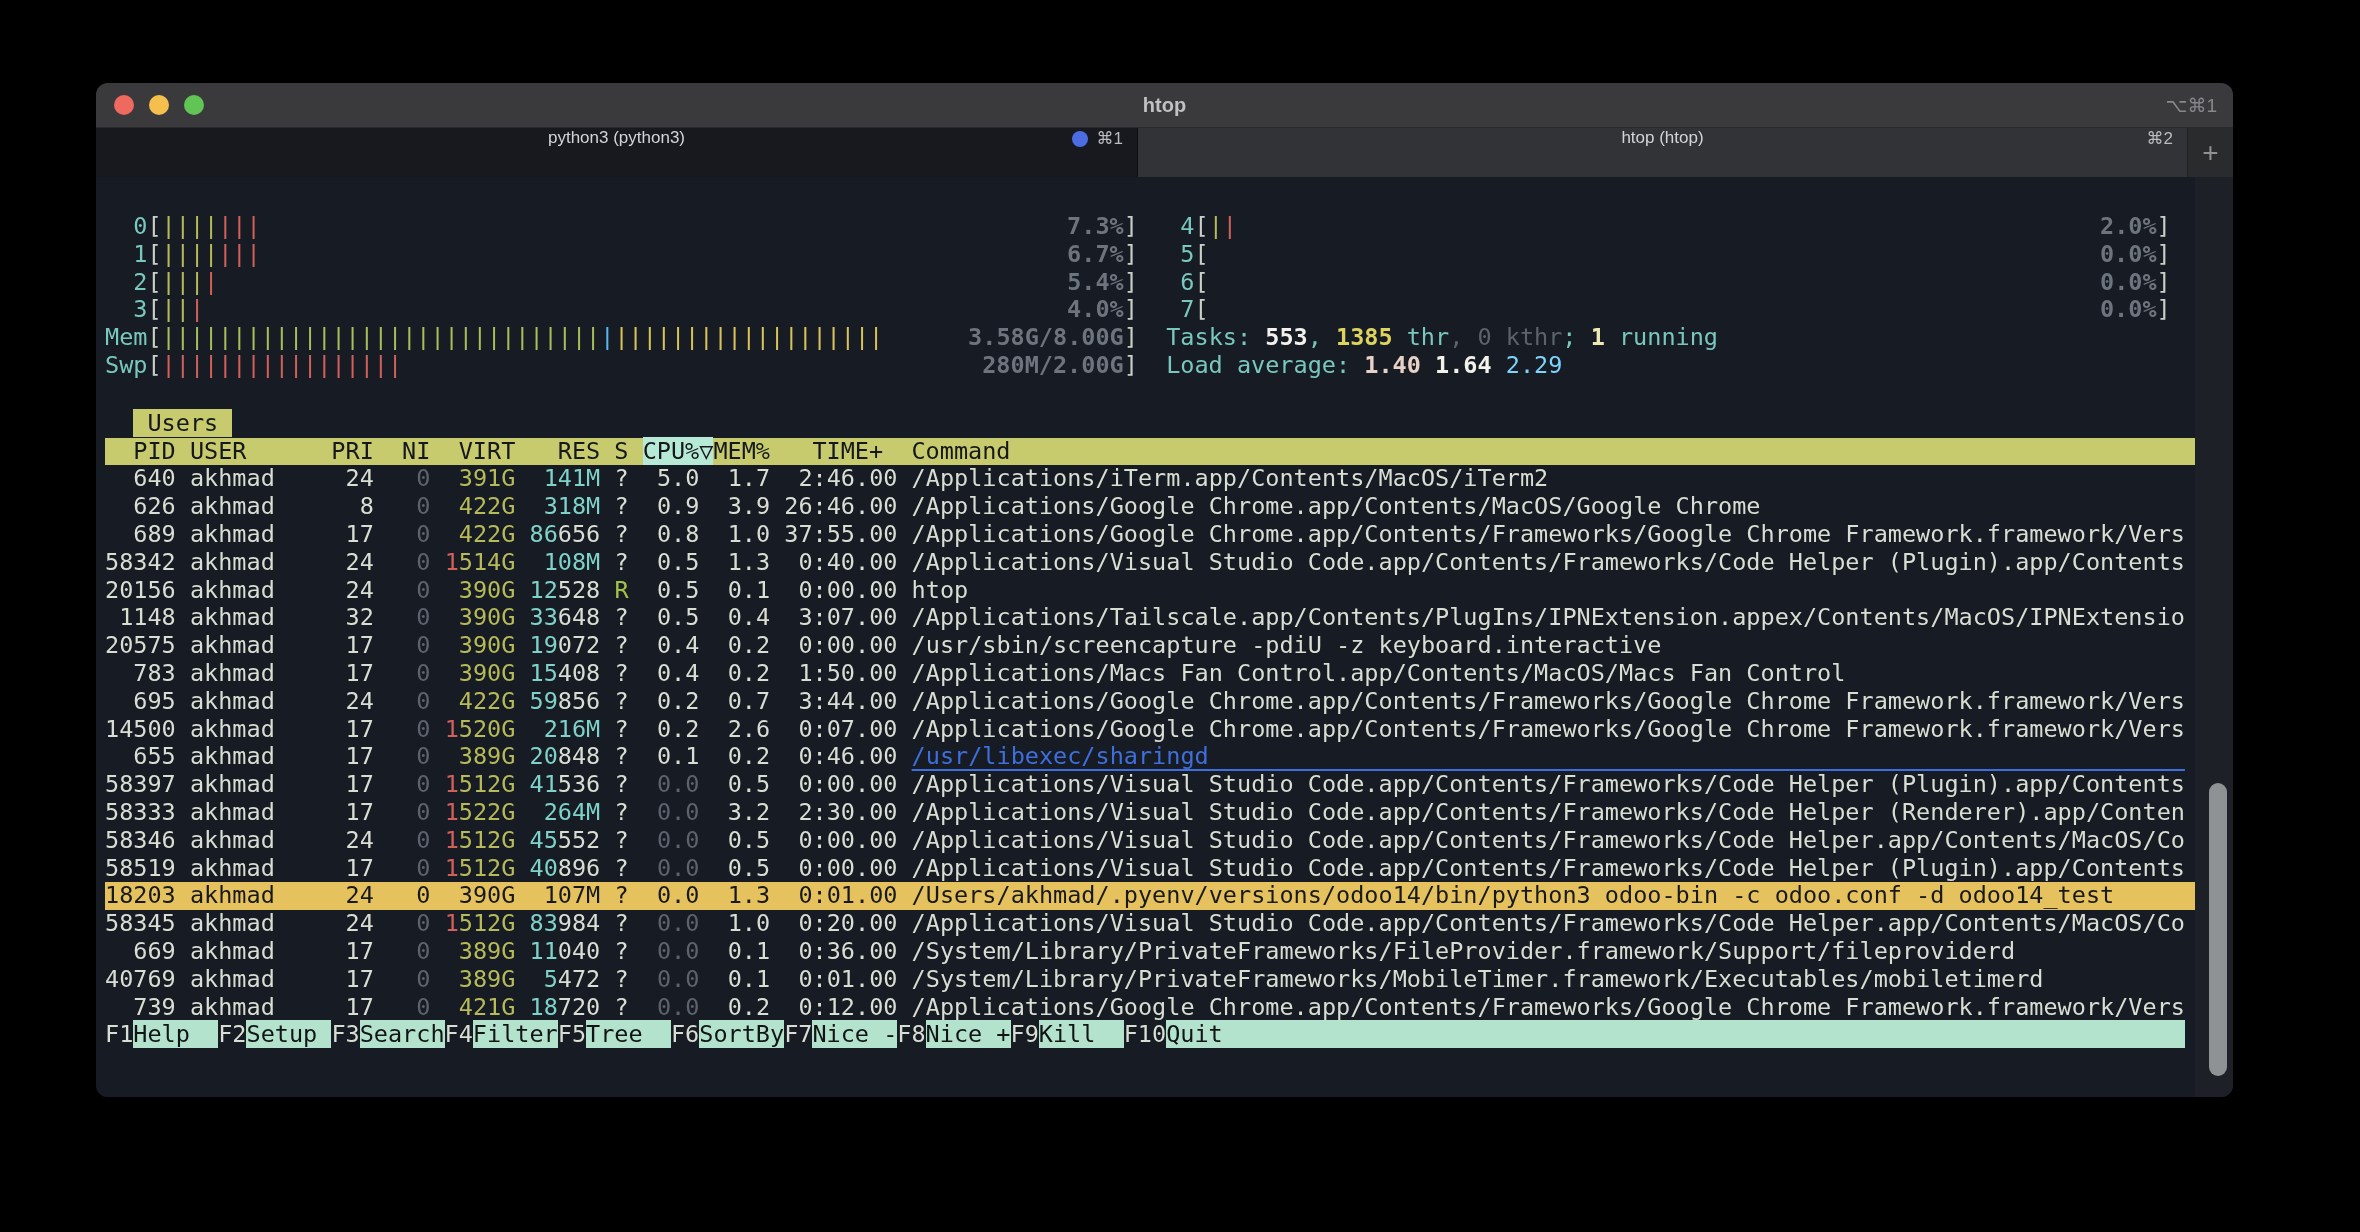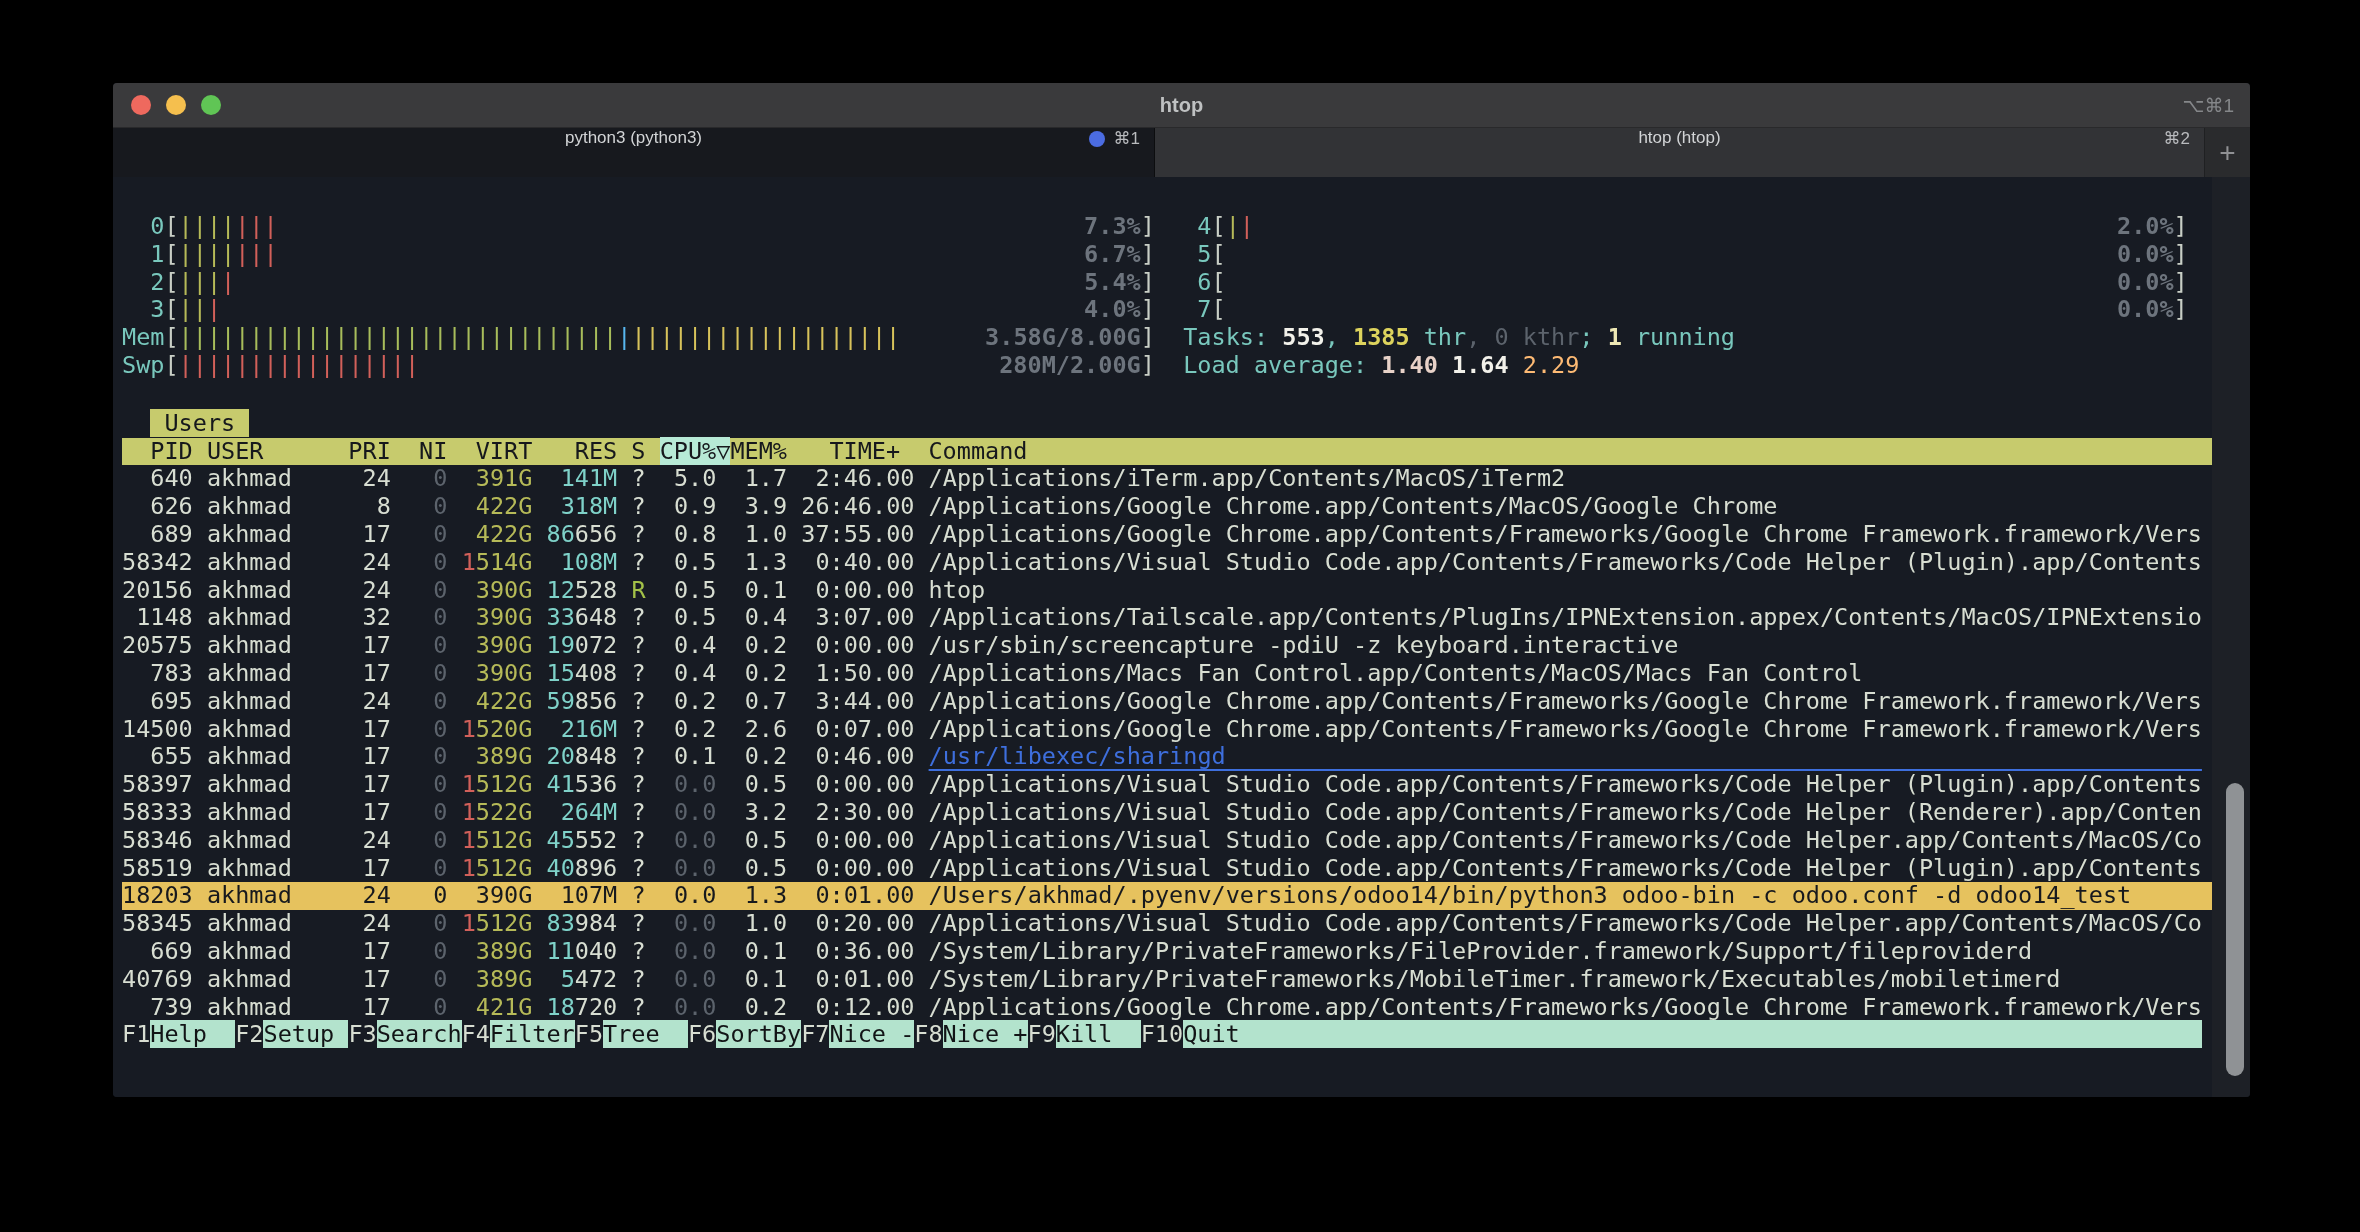--- a/index.html
+++ b/index.html
@@ -4,22 +4,22 @@
 <style>
   :root{
     --fg:#d8ded2; --teal:#79c8bd; --olive:#b6ba58; --red:#d2605a; --cyan:#7fd2c9;
     --dim:#5c636c; --pct:#6d747d; --gold:#e6c25e; --mint:#b3e3cd; --olive-hd:#c7cb6d;
     --sort-cyan:#b7ead6; --link:#3e6fdd; --bar-green:#a8bd5b; --bar-yellow:#d8c35b;
     --bar-blue:#58b7f0; --bold-w:#f2f1ea; --by:#ddd35d;
   }
   *{margin:0;padding:0;box-sizing:border-box}
   html,body{width:2360px;height:1232px;background:#000;overflow:hidden;
     font-family:"Liberation Sans",sans-serif}
-  .window{position:absolute;left:113px;top:83px;width:2137px;height:1014px;
-    border-radius:4px;overflow:hidden;background:#171b23;box-shadow:0 30px 70px rgba(0,0,0,.7)}
+  .window{position:absolute;left:96px;top:83px;width:2137px;height:1014px;
+    border-radius:12px;overflow:hidden;background:#171b23;box-shadow:0 30px 70px rgba(0,0,0,.7)}
   
   .titlebar{position:relative;height:45px;background:#3a3a3c;border-bottom:1px solid #29292b}
   .lights{position:absolute;left:18px;top:12px;display:flex;gap:15px}
   .light{width:20px;height:20px;border-radius:50%}
   .l-red{background:#ee695e}.l-yel{background:#f5bf4e}.l-grn{background:#60c555}
   .win-title{position:absolute;left:0;right:0;top:0;height:45px;line-height:45px;
     text-align:center;color:#bfc1c2;font-size:20px;font-weight:bold}
   .win-short{position:absolute;right:16px;top:0;height:45px;line-height:45px;
     color:#85878a;font-size:19px}
   
@@ -36,21 +36,21 @@
   
   .term{position:relative;height:920px;background:#171b23;padding:36px 2px 0 9px;overflow:hidden}
   .line{white-space:pre;font-family:"DejaVu Sans Mono",monospace;font-size:23.5px;
     line-height:27.8px;height:27.8px;width:2090px;color:var(--fg)}
   .gap{height:30px}
   
   .t{color:var(--teal)} .wb{color:#c9cfc6} .pc{color:var(--pct);font-weight:bold}
   .o{color:var(--olive)} .rd{color:var(--red)} .cy{color:var(--cyan)} .dm{color:var(--dim)}
   .gn{color:var(--bar-green)} .yl{color:var(--bar-yellow)} .bl{color:var(--bar-blue)}
   .bo{color:var(--bold-w);font-weight:bold} .by{color:var(--by);font-weight:bold}
-  .cr{color:#eee8b4;font-weight:bold} .ld1{color:#e8d2c8;font-weight:bold} .ld3{color:#fdba74}
+  .cr{color:#eee8b4;font-weight:bold} .ld1{color:#e8d2c8;font-weight:bold} .ld3{color:#7dd3fc}
   .st{color:#a3c148}
   .lk{color:var(--link);text-decoration:underline;text-decoration-thickness:2px;
     text-underline-offset:5px;text-decoration-color:var(--link)}
   
   .mt{background:var(--olive-hd);color:#16181c}
   .hdr{background:var(--olive-hd)} .hd{color:#16181c} .hs{background:var(--sort-cyan);color:#16181c}
   
   .hl{background:var(--gold)} .hl span{color:#17191d !important;text-decoration:none}
   
   .fk{color:var(--fg)} .fl{background:var(--mint);color:#121416}

